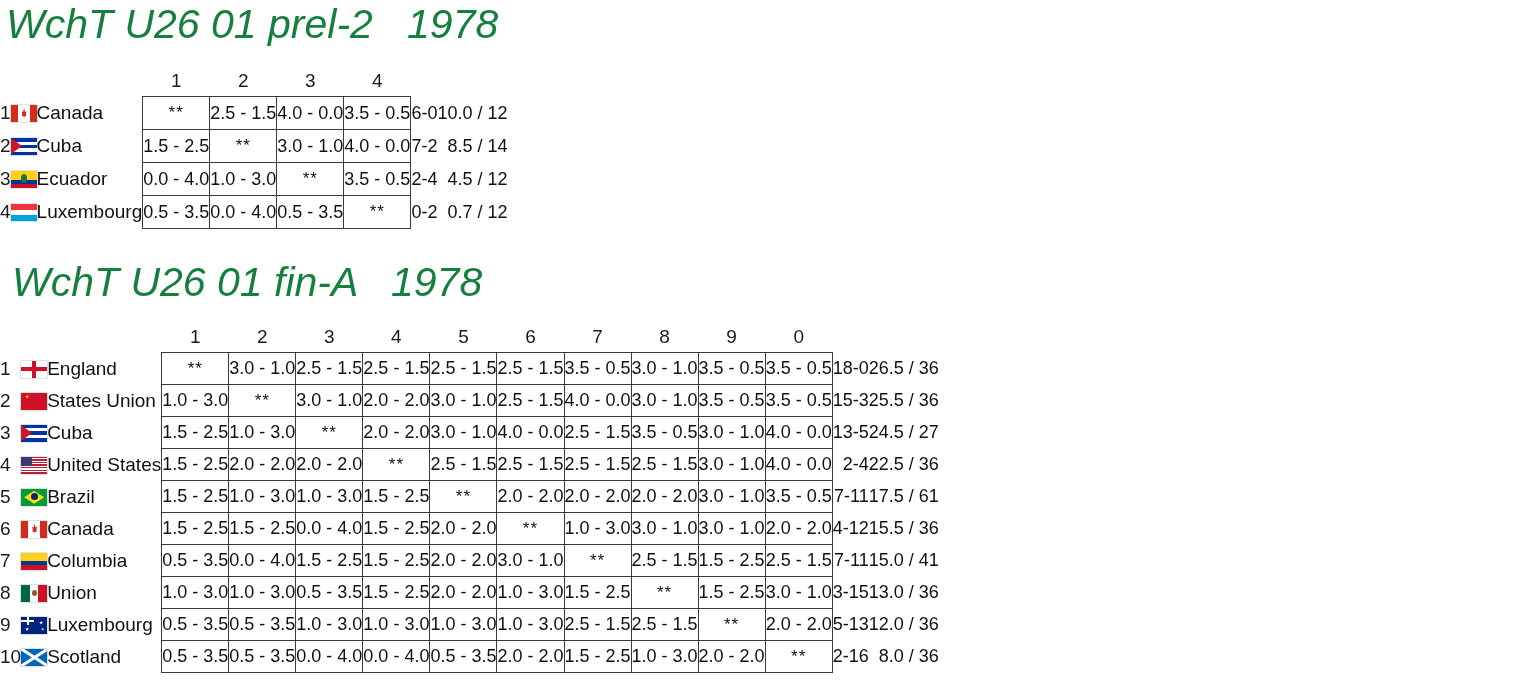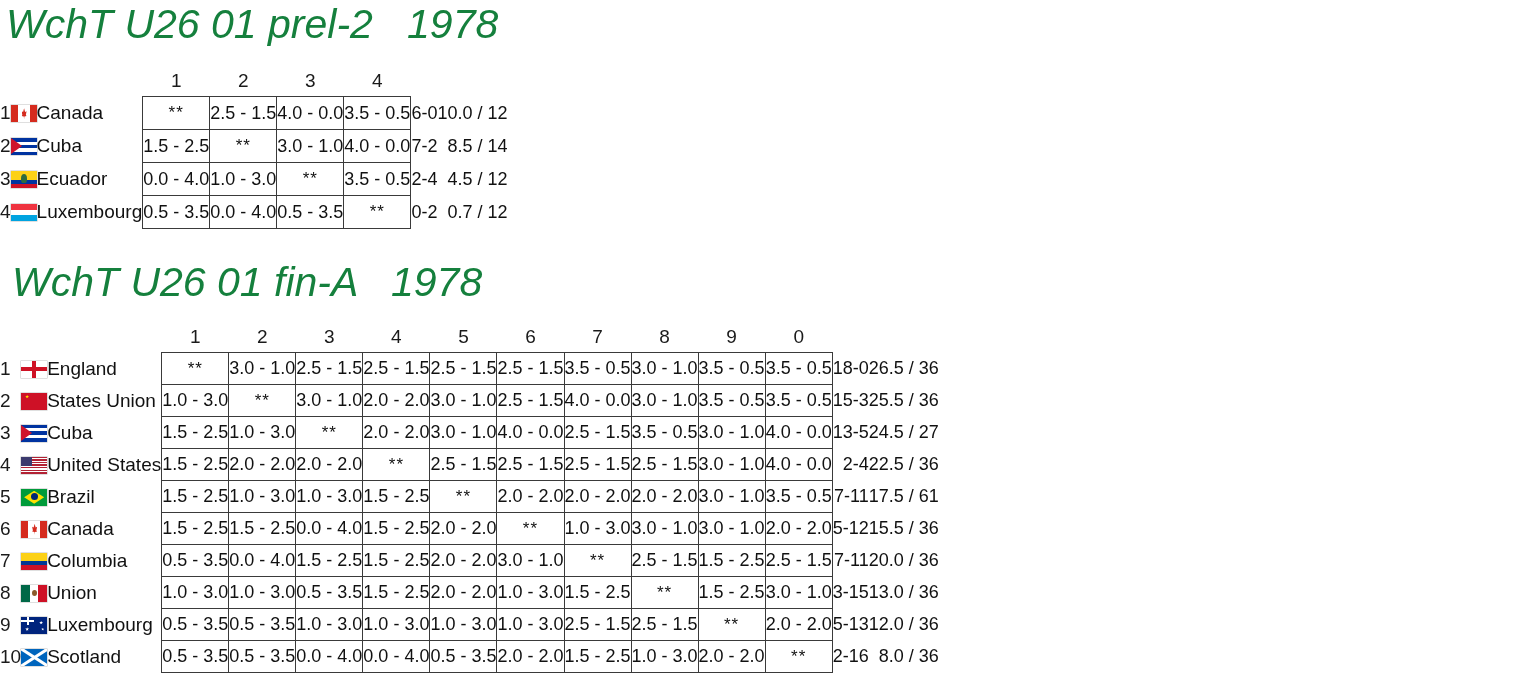--- a/index.html
+++ b/index.html
@@ -419,42 +419,42 @@
         <td class="cell">1.5 - 2.5</td>
         <td class="cell">1.5 - 2.5</td>
         <td class="cell">0.0 - 4.0</td>
         <td class="cell">1.5 - 2.5</td>
         <td class="cell">2.0 - 2.0</td>
         <td class="cell star">**</td>
         <td class="cell">1.0 - 3.0</td>
         <td class="cell">3.0 - 1.0</td>
         <td class="cell">3.0 - 1.0</td>
         <td class="cell">2.0 - 2.0</td>
-        <td class="score">5-12</td>
+        <td class="score">4-12</td>
         <td class="total">15.5 / 36</td>
       </tr>
 
       <tr style="height:32px">
         <td class="col-rank">7</td>
         <td class="col-flag">
           <span class="flag f-co"><i class="y"></i><i class="b"></i><i class="r"></i></span>
         </td>
         <td class="col-team">Columbia</td>
         <td class="cell">0.5 - 3.5</td>
         <td class="cell">0.0 - 4.0</td>
         <td class="cell">1.5 - 2.5</td>
         <td class="cell">1.5 - 2.5</td>
         <td class="cell">2.0 - 2.0</td>
         <td class="cell">3.0 - 1.0</td>
         <td class="cell star">**</td>
         <td class="cell">2.5 - 1.5</td>
         <td class="cell">1.5 - 2.5</td>
         <td class="cell">2.5 - 1.5</td>
         <td class="score">7-11</td>
-        <td class="total">20.0 / 36</td>
+        <td class="total">15.0 / 41</td>
       </tr>
 
       <tr style="height:32px">
         <td class="col-rank">8</td>
         <td class="col-flag">
           <span class="flag f-mx"><i class="g"></i><i class="r"></i><i class="e"></i></span>
         </td>
         <td class="col-team">Union</td>
         <td class="cell">1.0 - 3.0</td>
         <td class="cell">1.0 - 3.0</td>

